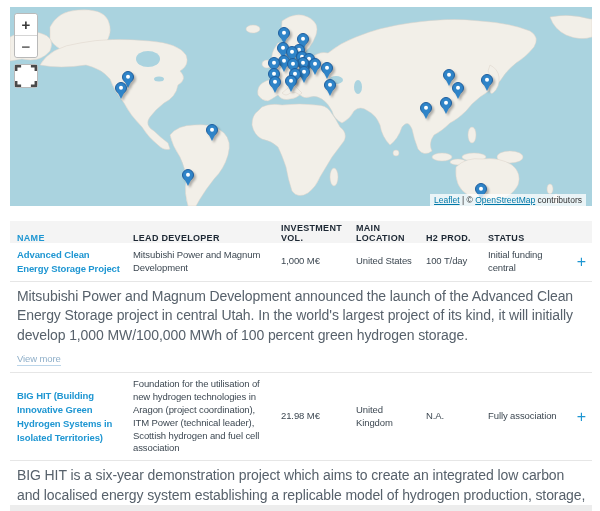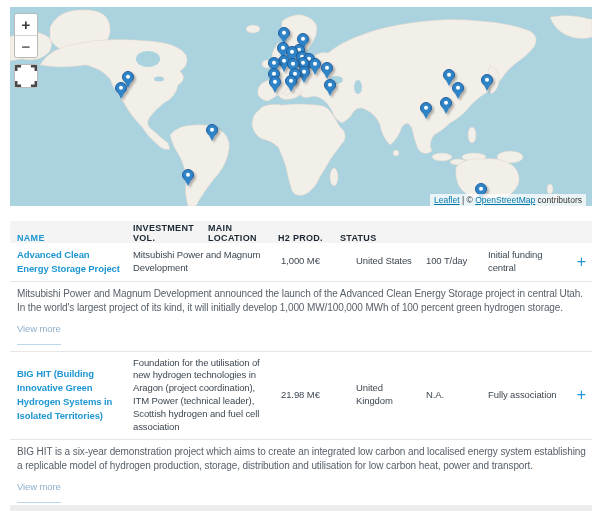--- a/index.html
+++ b/index.html
@@ -79,24 +79,24 @@
   .c-status{width:80px}
   .c-plus{flex:1;display:flex;justify-content:flex-end;align-items:center;padding-right:6px}
   .name-link{color:#1e96d2;font-weight:bold;text-decoration:none;cursor:pointer;font-size:9.5px;line-height:1.4}
   .plus-btn{
     color:#1e96d2;font-size:16px;font-weight:400;line-height:1;cursor:pointer;
     background:none;border:none;padding:0;font-family:"Liberation Sans",sans-serif;
   }
   .drow{
     padding:5px 4px 6px 7px;border-bottom:1px solid #e6e6e6;box-sizing:border-box;
   }
-  .drow p{margin:0 0 3px 0;font-size:10px;line-height:1.4;color:#57616b}
+  .drow p{margin:0 0 3px 0;font-size:14px;line-height:1.4;color:#57616b}
   .view-more{
     display:inline-block;font-size:9.5px;color:#8fafc9;text-decoration:none;
-    border-bottom:1px solid #bcd6ea;padding-bottom:10px;cursor:pointer;
+    border-bottom:1px solid #bcd6ea;padding-bottom:1px;cursor:pointer;
   }
   .bottom-band{
     position:absolute;left:10px;right:8px;bottom:0;height:6px;background:#ededed;
   }
 </style>
 </head>
 <body>
 
 <div class="map">
   <svg viewBox="0 0 582 199" preserveAspectRatio="none">
@@ -198,20 +198,21 @@
     <div class="pin" style="left: 440px; top: 97px;"></div>
     <div class="pin" style="left: 420px; top: 102px;"></div>
     <div class="pin" style="left: 206px; top: 124px;"></div>
     <div class="pin" style="left: 182px; top: 169px;"></div>
     <div class="pin" style="left: 475px; top: 183px;"></div>
   </div>
 
 <div class="tablewrap">
   <div class="thead">
     <div class="th active c-name">NAME</div>
+    <div class="th c-dev">LEAD DEVELOPER</div>
     <div class="th c-inv">INVESTMENT VOL.</div>
     <div class="th c-loc">MAIN LOCATION</div>
     <div class="th c-h2">H2 PROD.</div>
     <div class="th c-status">STATUS</div>
   </div>
   <div id="tbody">
       <div class="prow">
         <div class="cell c-name"><a class="name-link">Advanced Clean Energy Storage Project</a></div>
         <div class="cell c-dev">Mitsubishi Power and Magnum Development</div>
         <div class="cell c-inv">1,000 M€</div>

